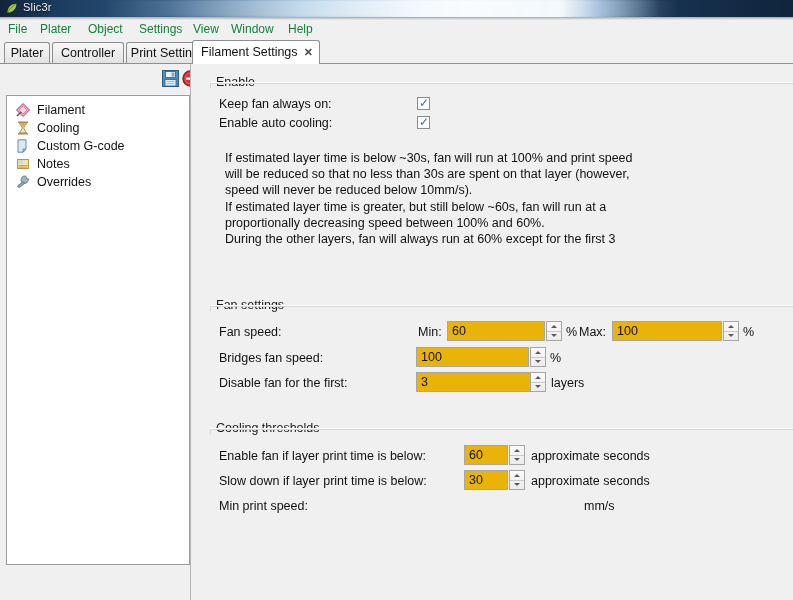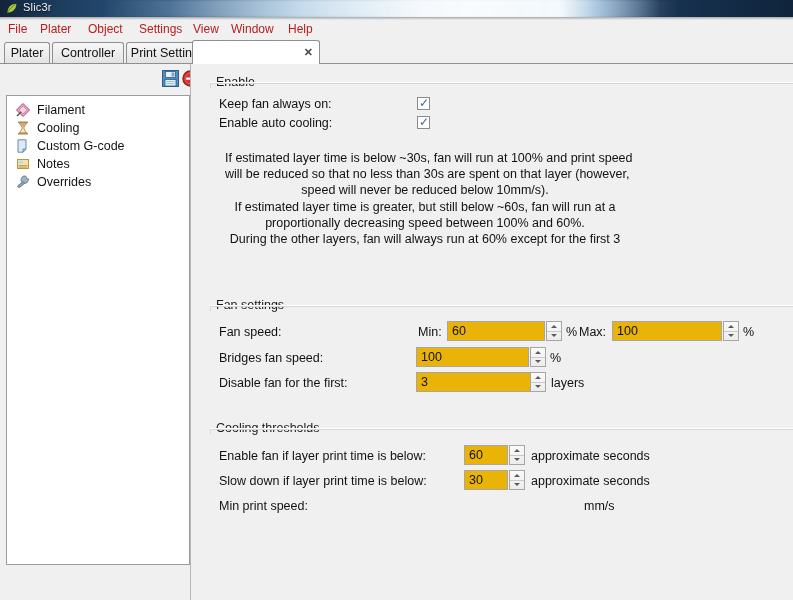--- a/index.html
+++ b/index.html
@@ -46,21 +46,21 @@
     background: linear-gradient(to bottom, rgba(0,0,0,0.30), rgba(0,0,0,0.0));
   }
 
   
   .menubar {
     position: absolute; left: 0; top: 20px; width: 793px; height: 19px;
     background: #f0f0f0;
   }
   .menu-item {
     position: absolute; top: 2px; height: 15px;
-    font-size: 12px; color: #b91c1c;
+    font-size: 12px; color: #15803d;
     padding: 0 3px; line-height: 15px;
     white-space: nowrap;
   }
 
   
   .tabbar {
     position: absolute; left: 0; top: 40px; width: 793px; height: 24px;
     background: #f0f0f0;
   }
   .tabbar-baseline {
@@ -214,21 +214,21 @@
     width: 0; height: 0;
     border-left: 3px solid transparent;
     border-right: 3px solid transparent;
     border-top: 3px solid #5a5a5a;
   }
 
   .para {
     position: absolute; left: 225px; top: 150px; width: 400px;
     font-size: 12.5px; color: #111; line-height: 16.2px;
   }
-  .para div { white-space: nowrap; text-align: center; }
+  .para div { white-space: nowrap; }
 </style>
 </head>
 <body>
 
 <div id="app">
 
   <div class="titlebar">
     <div class="titlebar-blur"></div>
     <svg class="title-icon" viewBox="0 0 16 16">
       <path d="M3 13 C3 6, 8 2, 14 2 C14 9, 9 13, 3 13 Z" fill="#a8c83c"></path>
@@ -247,20 +247,21 @@
     <div class="menu-item" style="left:228px">Window</div>
     <div class="menu-item" style="left:285px">Help</div>
   </div>
 
   <div class="tabbar"></div>
   <div class="tabbar-baseline"></div>
   <div class="tab" style="left:4px;  width:46px">Plater</div>
   <div class="tab" style="left:52px; width:72px">Controller</div>
   <div class="tab" style="left:126px;width:84px">Print Settings</div>
   <div class="tab active" style="left:192px;width:128px">
+    <span style="position:absolute;left:8px;top:0">Filament Settings</span>
     <span class="tab-close">✕</span>
   </div>
 
   <div class="preset-combo">
     <div class="preset-combo-text">Smartcub3D</div>
     <div class="preset-combo-arrow">
       <div class="arrow-down"></div>
     </div>
   </div>
 

